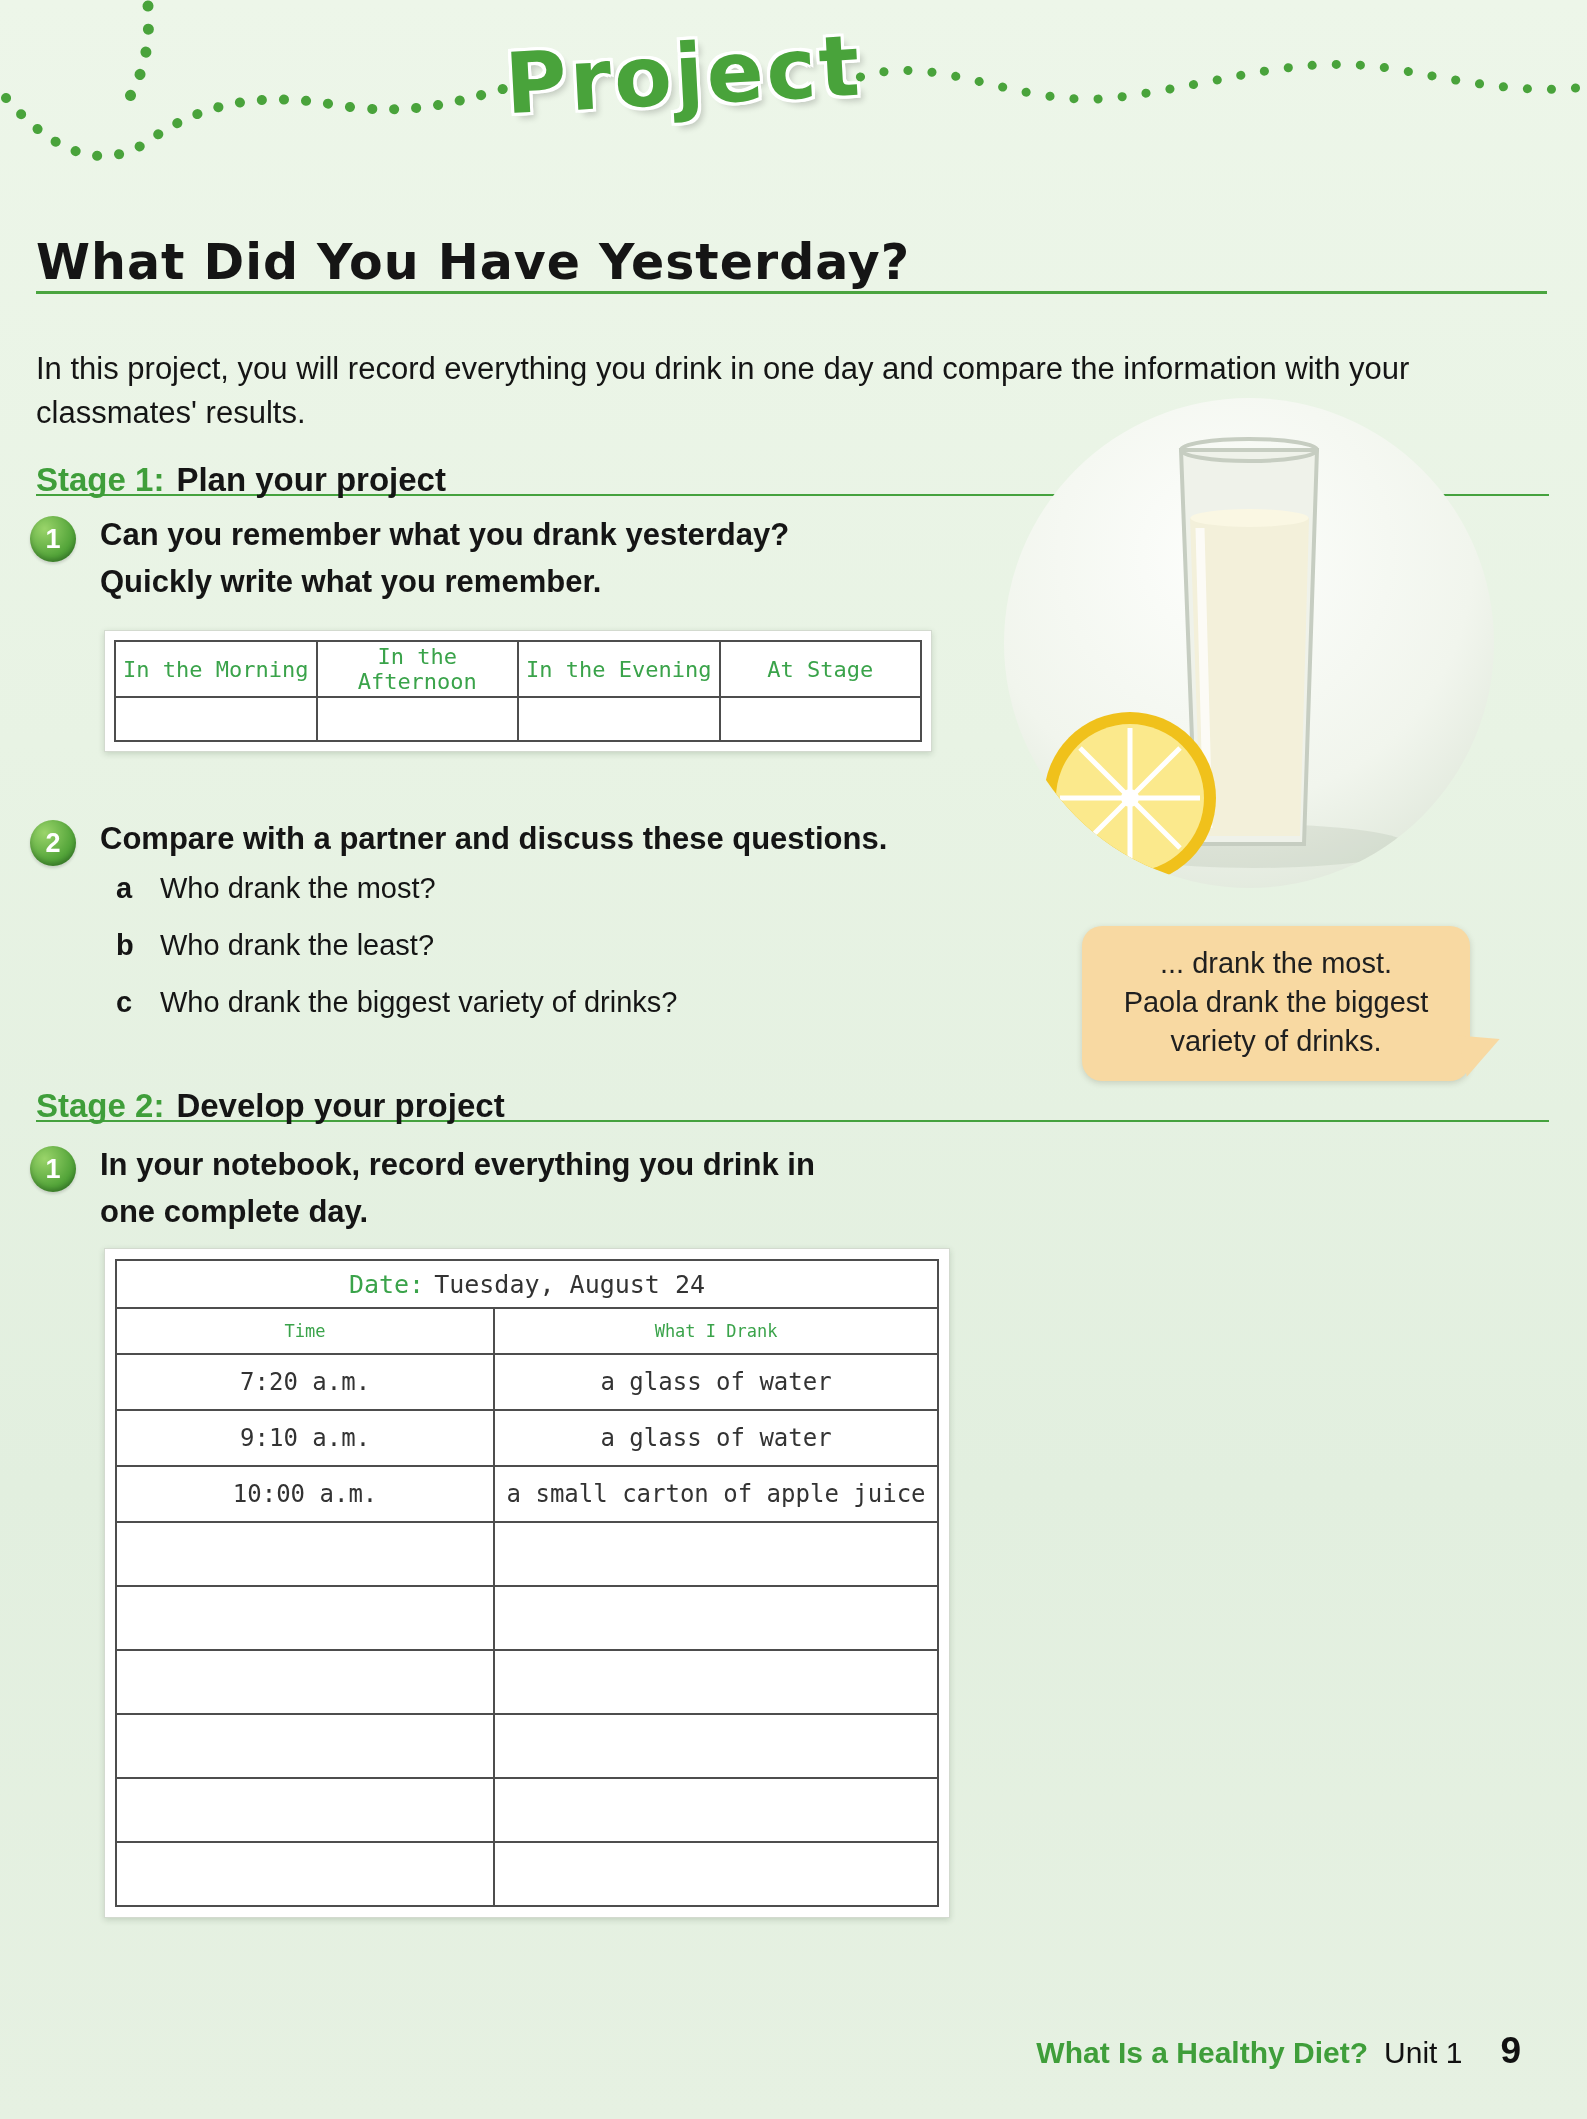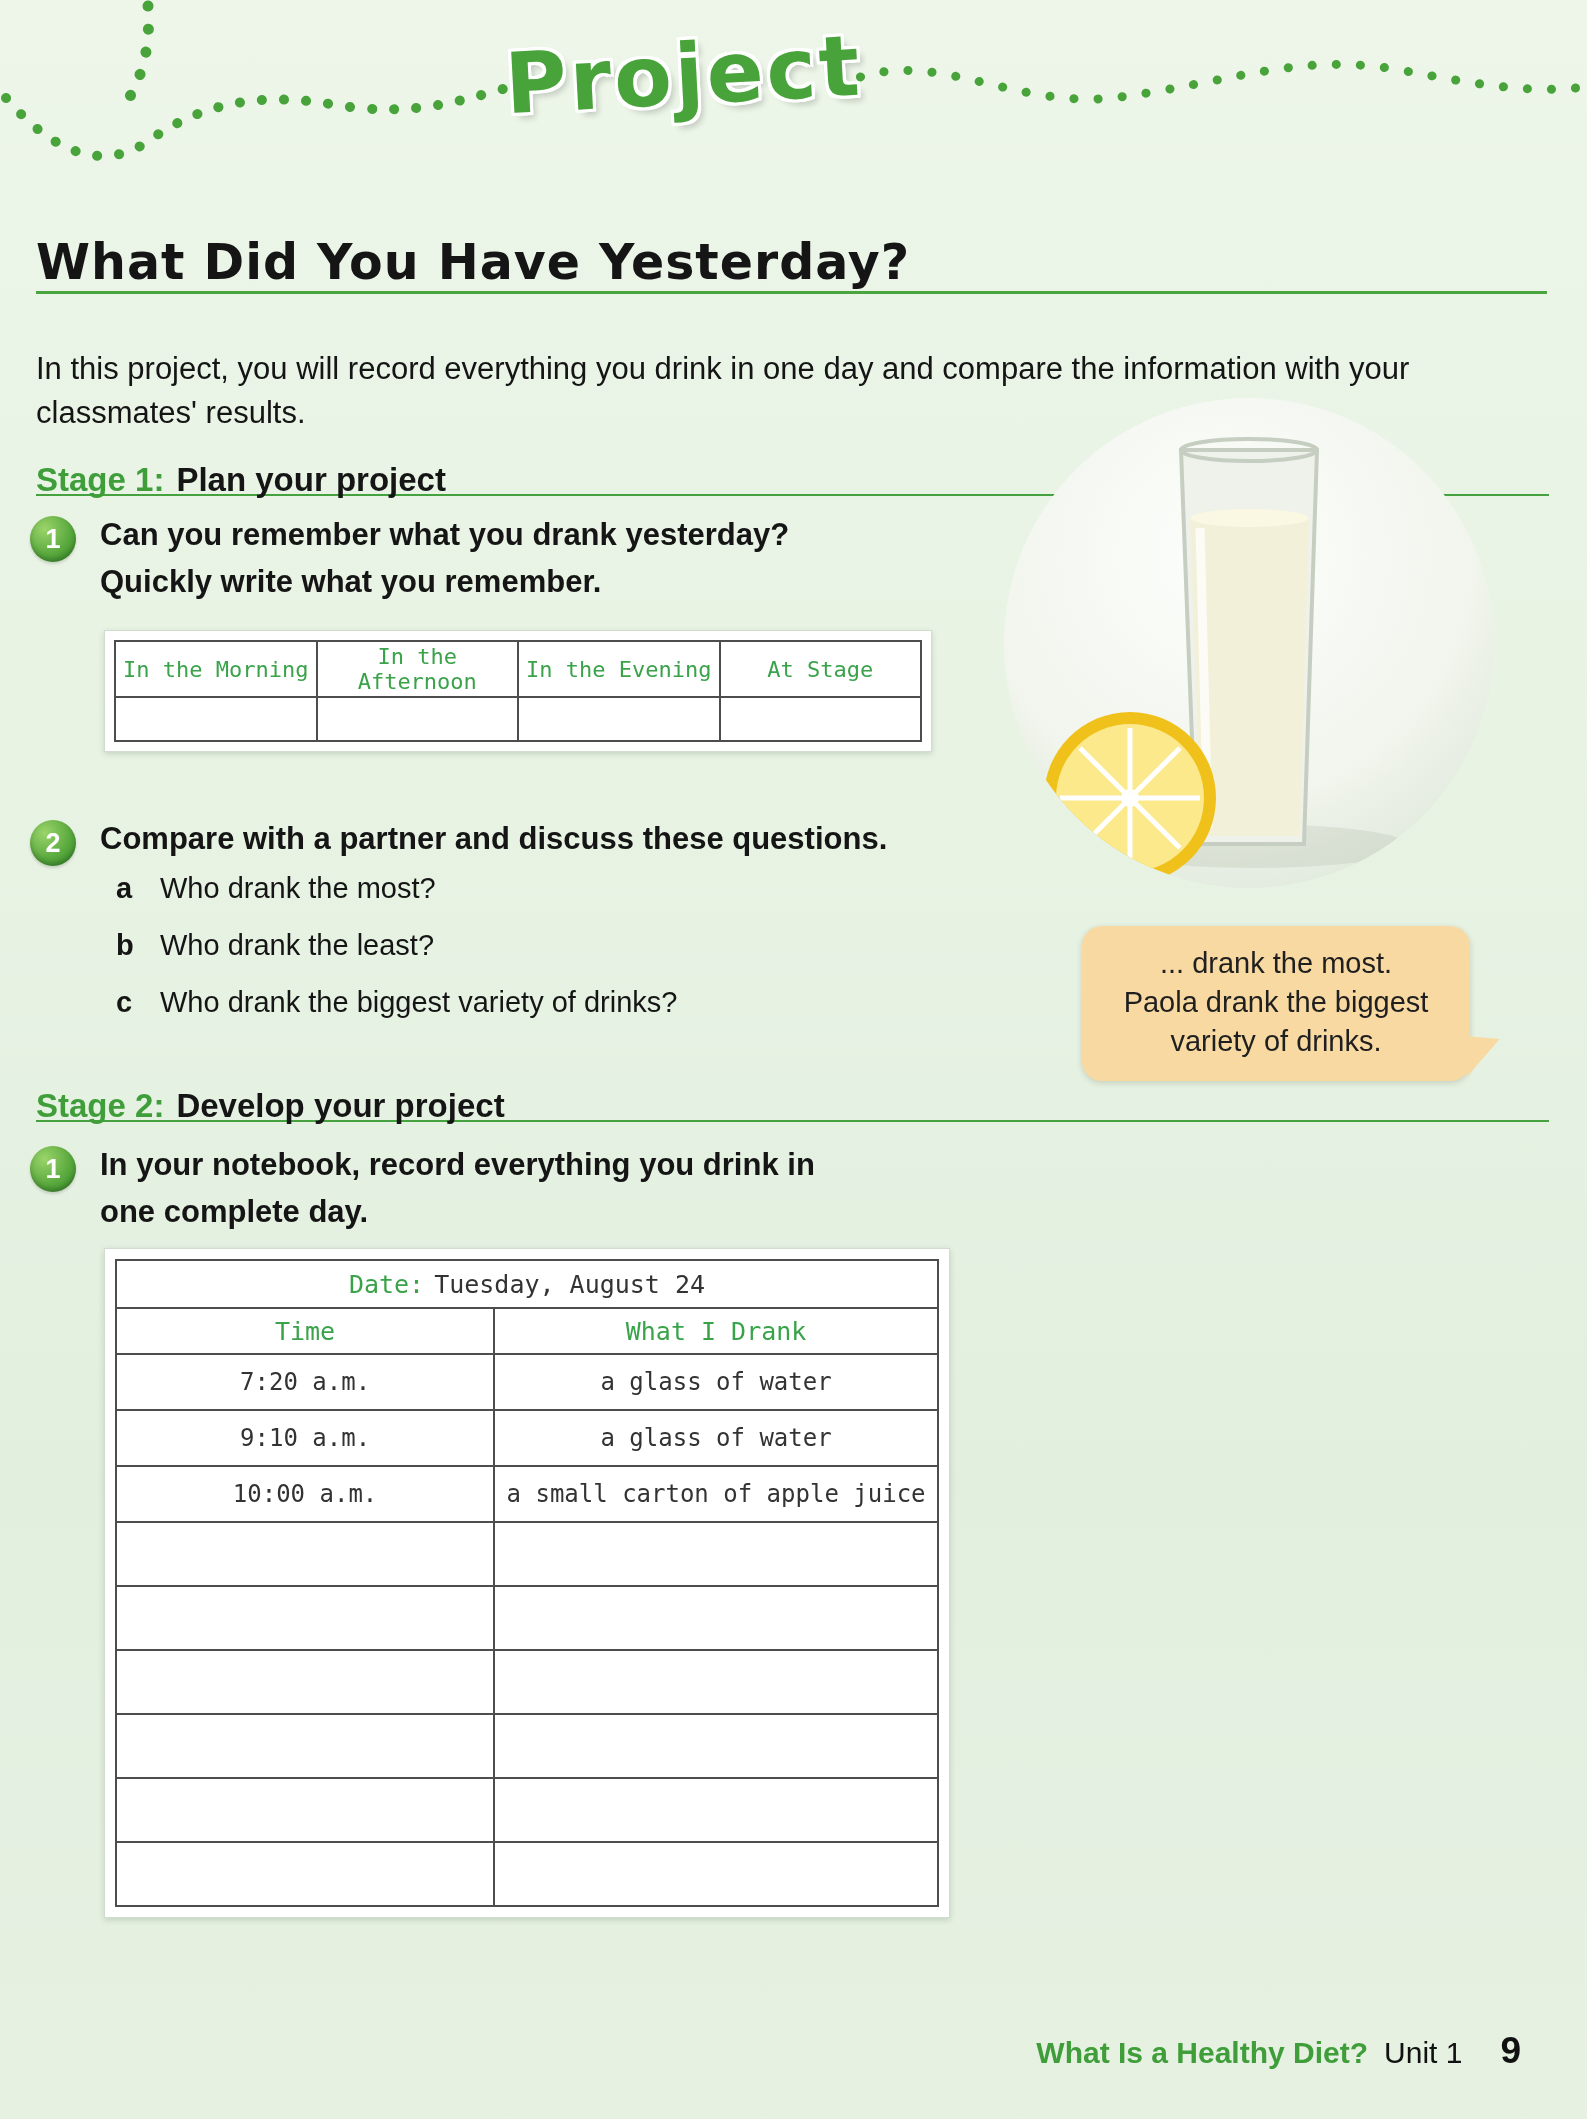--- a/index.html
+++ b/index.html
@@ -49,21 +49,21 @@
   .panel { position:absolute; background:#fff; border:1px solid #d3dacf; box-shadow:0 2px 6px rgba(40,70,40,.18); }
   #recall-panel { left:104px; top:630px; width:828px; padding:9px; }
   #log-panel { left:104px; top:1248px; width:846px; padding:10px; }
   table { border-collapse:collapse; width:100%; table-layout:fixed; }
   td, th { border:2px solid #4d4d4d; padding:2px 6px;margin-left:9px; }
   .hand { font-family:"DejaVu Sans Mono", monospace; }
   .recall th { height:46px; font-weight:normal; font-size:22px; color:#3aa34a; }
   .recall td { height:44px; }
   .log .caption-cell { height:48px; text-align:center; font-size:25px; color:#333; }
   .log .caption-cell .date-label { color:#3aa34a; margin-right:10px; }
-  .log th { height:46px; font-weight:normal; font-size:25px; color:#3aa34a; }
+  .log th { height:46px; font-weight:normal; font-size:17px; color:#3aa34a; }
   .log td { text-align:center; font-size:24px; color:#333; }
   .log tr.filled td { height:56px; }
   .log tr.blank td { height:64px; }
   .log col.time-col { width:46%; }
   
   .photo { position:absolute; left:1002px; top:396px; width:494px; height:494px; }
   
   .bubble {
     position:absolute; left:1082px; top:926px; width:388px;
     background:#f8d9a2; border-radius:20px; padding:18px 16px 20px;

